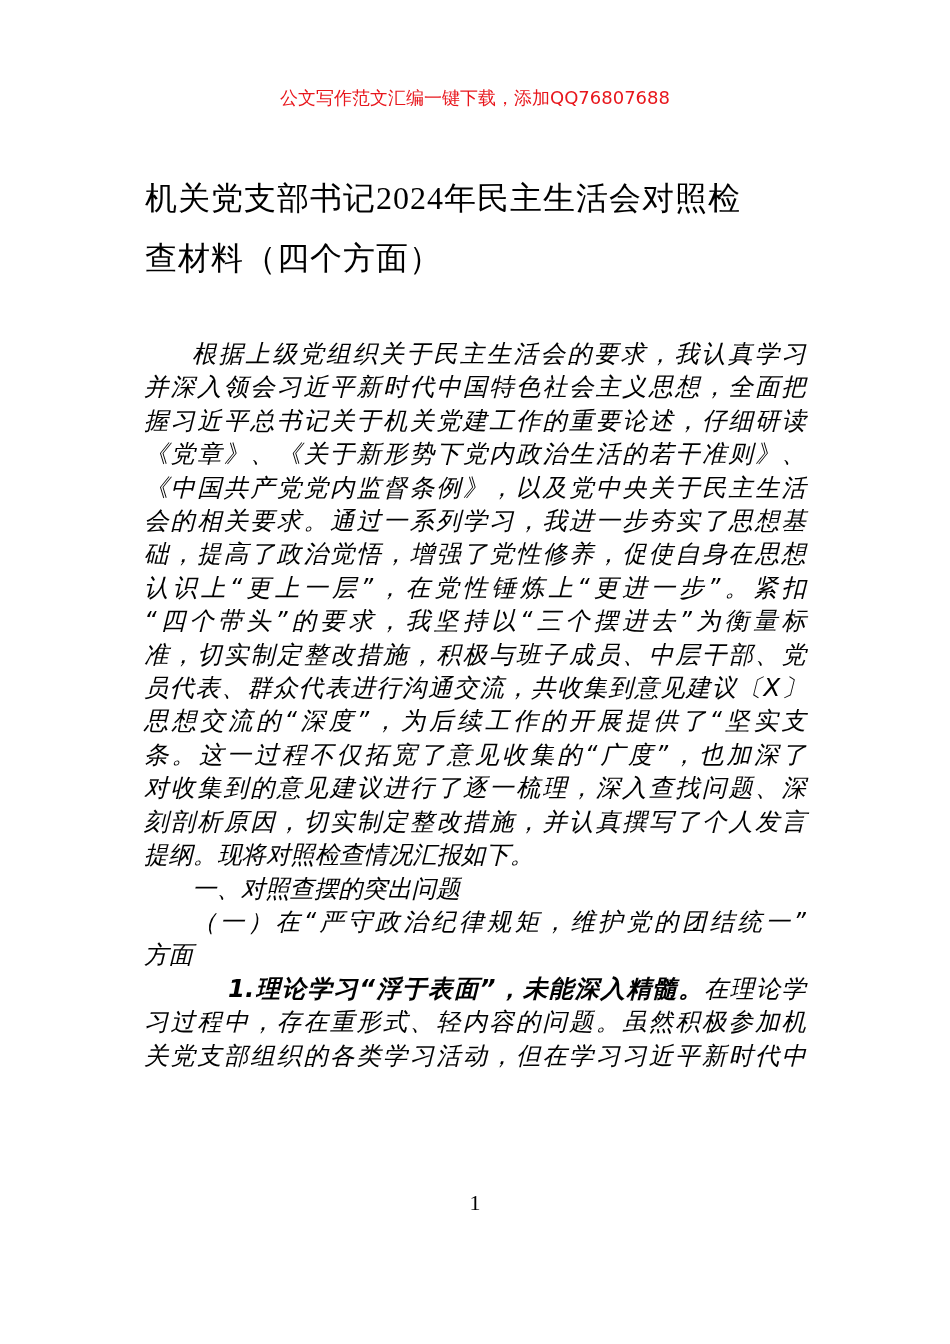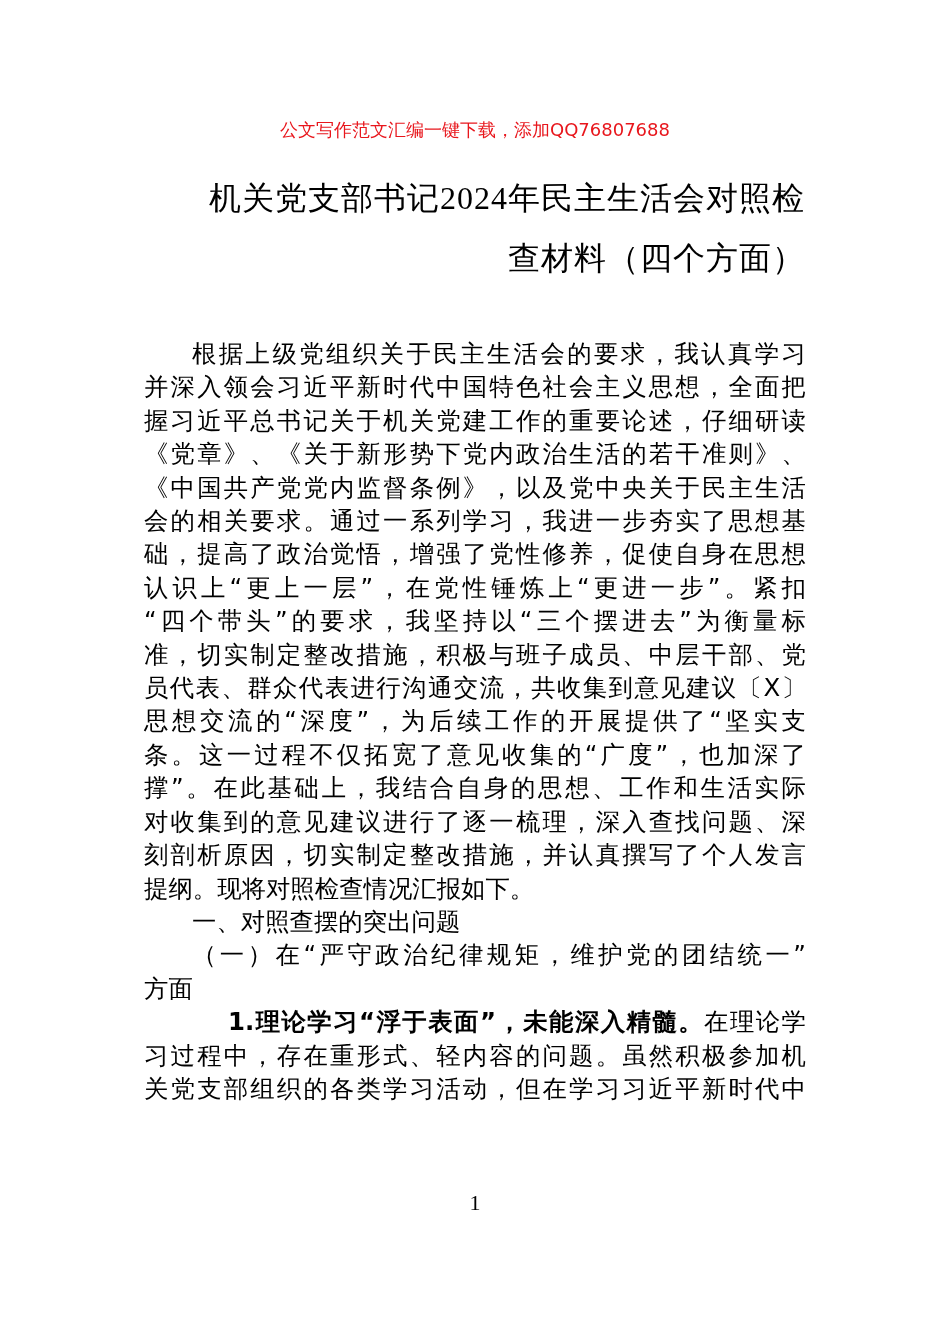--- a/index.html
+++ b/index.html
@@ -19,28 +19,27 @@
       position: absolute;
       top: 86px;
       left: 0;
       width: 950px;
       text-align: center;
       font-size: 18px;
       line-height: 24px;
       color: #e8161c;
       font-family: "DejaVu Sans", sans-serif;
       letter-spacing: 0px;
-      margin-top: 32px;
     }
     .title {
       position: absolute;
       top: 168px;
       left: 145px;
       width: 660px;
-      text-align: right;
+      text-align: left;
       font-size: 32px;
       line-height: 60px;
       font-family: "DejaVu Sans", sans-serif;
       letter-spacing: 1px;
     }
     .title .num {
       font-family: "Liberation Serif", "DejaVu Serif", serif;
     }
     .body-text {
       position: absolute;
@@ -50,20 +49,21 @@
       font-size: 24.4px;
       line-height: 33.4px;
       font-family: "DejaVu Sans", sans-serif;
       text-align: justify;
     }
     .line {
       display: block;
       white-space: nowrap;
       text-align: justify;
       text-align-last: justify;
+      font-style: italic;
     }
     .line.last {
       text-align-last: left;
     }
     .indent {
       padding-left: 48px;
     }
     .bold {
       font-weight: bold;
       margin-left: 36px;
@@ -96,21 +96,20 @@
     <span class="line">《党章》、《关于新形势下党内政治生活的若干准则》、</span>
     <span class="line">《中国共产党党内监督条例》，以及党中央关于民主生活</span>
     <span class="line">会的相关要求。通过一系列学习，我进一步夯实了思想基</span>
     <span class="line">础，提高了政治觉悟，增强了党性修养，促使自身在思想</span>
     <span class="line">认识上“更上一层”，在党性锤炼上“更进一步”。紧扣</span>
     <span class="line">“四个带头”的要求，我坚持以“三个摆进去”为衡量标</span>
     <span class="line">准，切实制定整改措施，积极与班子成员、中层干部、党</span>
     <span class="line">员代表、群众代表进行沟通交流，共收集到意见建议〔X〕</span>
     <span class="line">思想交流的“深度”，为后续工作的开展提供了“坚实支</span>
     <span class="line">条。这一过程不仅拓宽了意见收集的“广度”，也加深了</span>
-    <span class="line">撑”。在此基础上，我结合自身的思想、工作和生活实际</span>
     <span class="line">对收集到的意见建议进行了逐一梳理，深入查找问题、深</span>
     <span class="line">刻剖析原因，切实制定整改措施，并认真撰写了个人发言</span>
     <span class="line last">提纲。现将对照检查情况汇报如下。</span>
   </div>
 
   <span class="line last indent">一、对照查摆的突出问题</span>
   <span class="line indent">（一）在“严守政治纪律规矩，维护党的团结统一”</span>
   <span class="line last">方面</span>
 
   <div>

